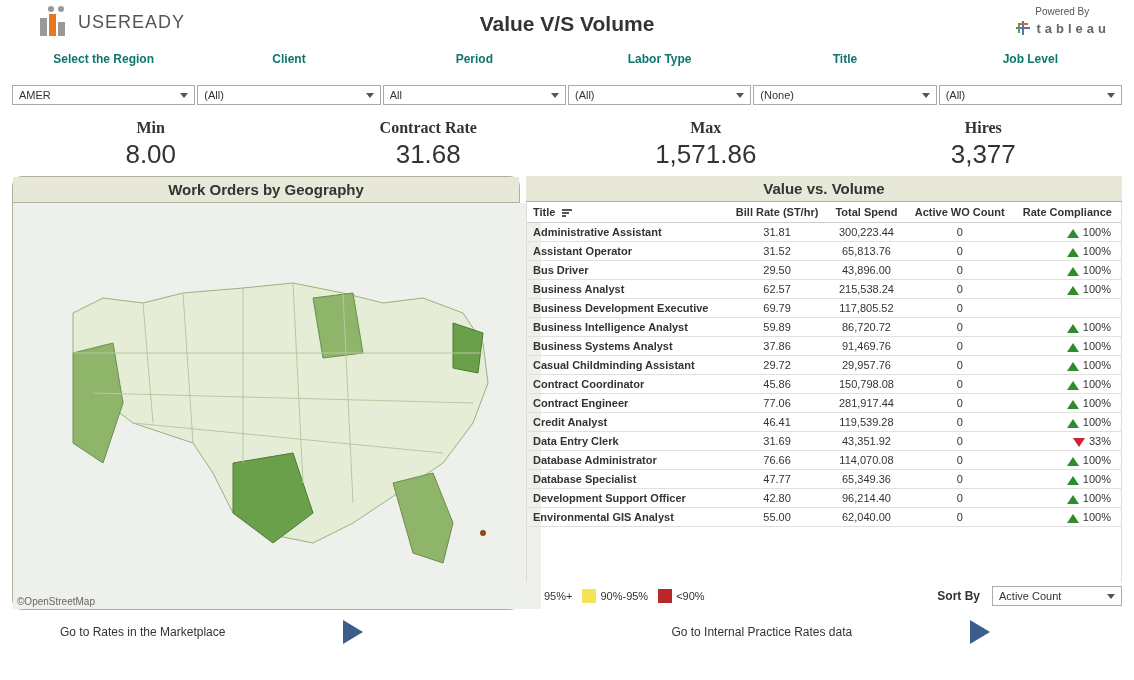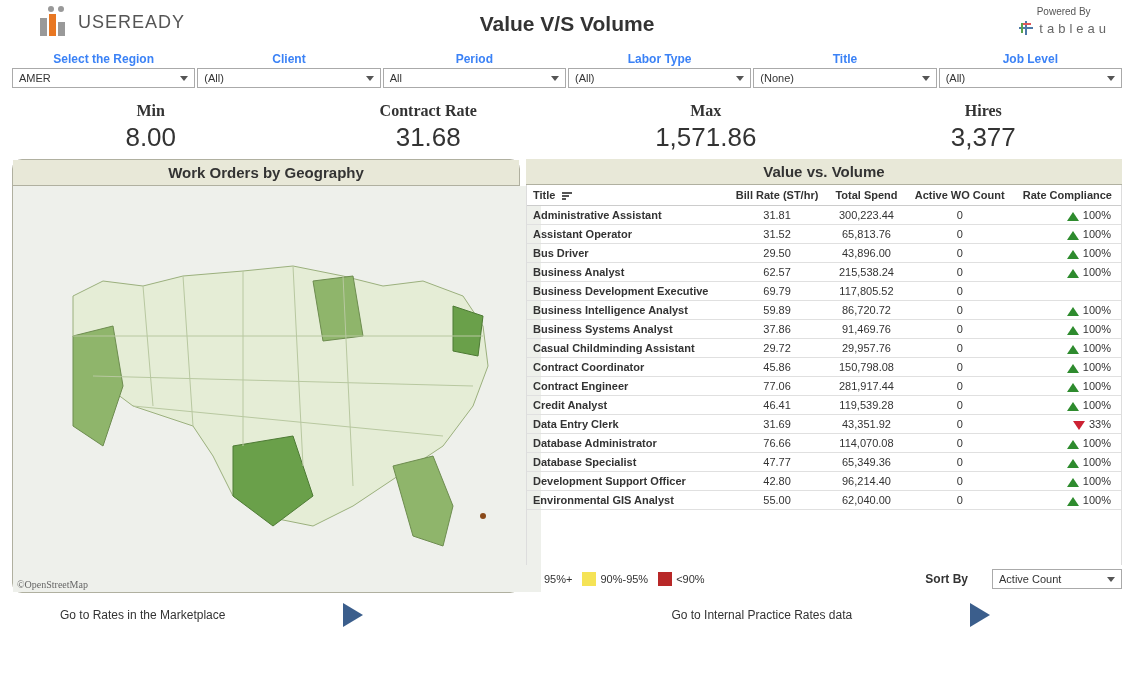--- a/index.html
+++ b/index.html
@@ -10,62 +10,62 @@
 .logo-dots { width: 32px; height: 32px; position: relative; }
 .dot { position: absolute; border-radius: 50%; }
 .dot1 { width: 6px; height: 6px; background: #999; left: 8px; top: 0; }
 .dot2 { width: 6px; height: 6px; background: #999; left: 18px; top: 0; }
 .bar1 { width: 7px; height: 18px; background: #999; left: 0px; top: 12px; position: absolute; }
 .bar2 { width: 7px; height: 22px; background: #e87722; left: 9px; top: 8px; position: absolute; }
 .bar3 { width: 7px; height: 14px; background: #999; left: 18px; top: 16px; position: absolute; }
 .logo-text { font-size: 18px; color: #555; letter-spacing: 1px; }
 .title { position: absolute; left: 50%; transform: translateX(-50%); font-size: 21px; font-weight: bold; color: #333; top: 6px; }
 .powered { position: absolute; right: 12px; top: 0; text-align: center; font-size: 10px; color: #555; }
-.tableau-logo { display: flex; align-items: center; gap: 4px; margin-top: 2px; }
+.tableau-logo { display: flex; align-items: center; gap: 4px; margin-top: 2px; font-weight: bold; }
 .tableau-icon { width: 18px; height: 18px; position: relative; }
 .tab-cross { position: absolute; background: #4e79a7; }
 .tab-h { width: 14px; height: 2px; left: 2px; top: 8px; }
 .tab-v { width: 2px; height: 14px; left: 8px; top: 2px; }
 .tab-h2 { width: 10px; height: 2px; left: 4px; top: 4px; background:#e15759; }
 .tab-v2 { width: 2px; height: 10px; left: 4px; top: 4px; background:#59a14f; }
 .tab-text { font-size: 13px; color: #666; letter-spacing: 4px; }
 .filters-row { display: flex; margin-top: 0px; gap: 2px; }
 .filter-group { flex: 1; display: flex; flex-direction: column; align-items: center; }
-.filter-label { font-size: 12px; font-weight: bold; color: #3b82f6; margin-bottom: 2px; }
+.filter-label { font-size: 12px; font-weight: bold; color: #0f766e; margin-bottom: 19px; }
 .dropdown { width: 100%; height: 20px; border: 1px solid #aaa; background: #fff; display: flex; align-items: center; padding: 0 6px; justify-content: space-between; font-size: 11px; color: #333; cursor: pointer; }
 .dropdown .caret { width: 0; height: 0; border-left: 4px solid transparent; border-right: 4px solid transparent; border-top: 5px solid #555; }
 .kpis { display: flex; justify-content: space-around; margin-top: 14px; margin-bottom: 6px; }
 .kpi { text-align: center; flex: 1; }
 .kpi-label { font-size: 16px; font-weight: bold; font-family: Georgia, serif; }
 .kpi-label.hires { font-family: Georgia, serif; }
 .kpi-value { font-size: 26px; margin-top: 2px; }
 .main-panels { display: flex; gap: 6px; }
 .panel { border: 1px solid #b0b0a0; }
 .panel-left { width: 508px; border-radius: 10px; }
 .panel-header { background: #e8e8d8; text-align: center; font-weight: bold; font-size: 15px; padding: 4px; border-bottom: 1px solid #b0b0a0; }
-.map-body { width: 528px; height: 406px; position: relative; background: #bef264; overflow: hidden; font-family: Liberation Serif, serif; }
+.map-body { width: 528px; height: 406px; position: relative; background: #bef264; overflow: hidden; }
 .map-attr { position: absolute; bottom: 2px; left: 4px; font-size: 10px; color: #666; }
 .table-wrap { height: 380px; overflow-y: auto; border-left: 1px solid #ddd; border-right: 1px solid #ddd; position: relative; }
 table { width: 100%; border-collapse: collapse; font-size: 11px; }
 th { text-align: center; font-weight: bold; padding: 4px 6px; border-bottom: 1px solid #ccc; background: #fff; color: #333; }
 th:first-child { text-align: left; width: 200px; }
 td { padding: 3px 6px; border-bottom: 1px solid #e0e0e0; text-align: center; }
 td:first-child { text-align: left; font-weight: bold; }
 .tri-up { display: inline-block; width: 0; height: 0; border-left: 6px solid transparent; border-right: 6px solid transparent; border-bottom: 9px solid #2e8b2e; margin-right: 4px; vertical-align: middle; }
 .tri-down { display: inline-block; width: 0; height: 0; border-left: 6px solid transparent; border-right: 6px solid transparent; border-top: 9px solid #c23; margin-right: 4px; vertical-align: middle; }
 .sort-icon { display: inline-block; margin-left: 4px; vertical-align: middle; }
 .sort-icon span { display: block; width: 10px; height: 2px; background: #555; margin: 1px 0; }
 .sort-icon span:nth-child(2) { width: 7px; }
 .sort-icon span:nth-child(3) { width: 4px; }
 .legend-row { display: flex; align-items: center; margin-top: 4px; font-size: 11px; gap: 10px; }
 .legend-swatch { width: 14px; height: 14px; display: inline-block; margin-right: 4px; vertical-align: middle; }
 .sw-green { background: #3a8a3a; }
 .sw-yellow { background: #f5e356; }
 .sw-red { background: #b82828; }
-.sort-by { margin-left: auto; display: flex; align-items: center; gap: 24px; }
+.sort-by { margin-left: auto; display: flex; align-items: center; gap: 12px; }
 .sort-by .dropdown { width: 130px; }
 .sort-label { font-weight: bold; font-size: 12px; }
 .bottom-links { display: flex; align-items: center; margin-top: 10px; gap: 40px; }
 .link-group { display: flex; align-items: center; gap: 118px; font-size: 12px; margin-left: 48px; }
 .play-arrow { width: 0; height: 0; border-top: 12px solid transparent; border-bottom: 12px solid transparent; border-left: 20px solid #3b5e8c; }
 
 .us-map-svg { width: 100%; height: 100%; }
 .right-section { width: 672px; }
 .legend-item { display: flex; align-items: center; }
 .col-rate { text-align: right; padding-right: 10px; }

